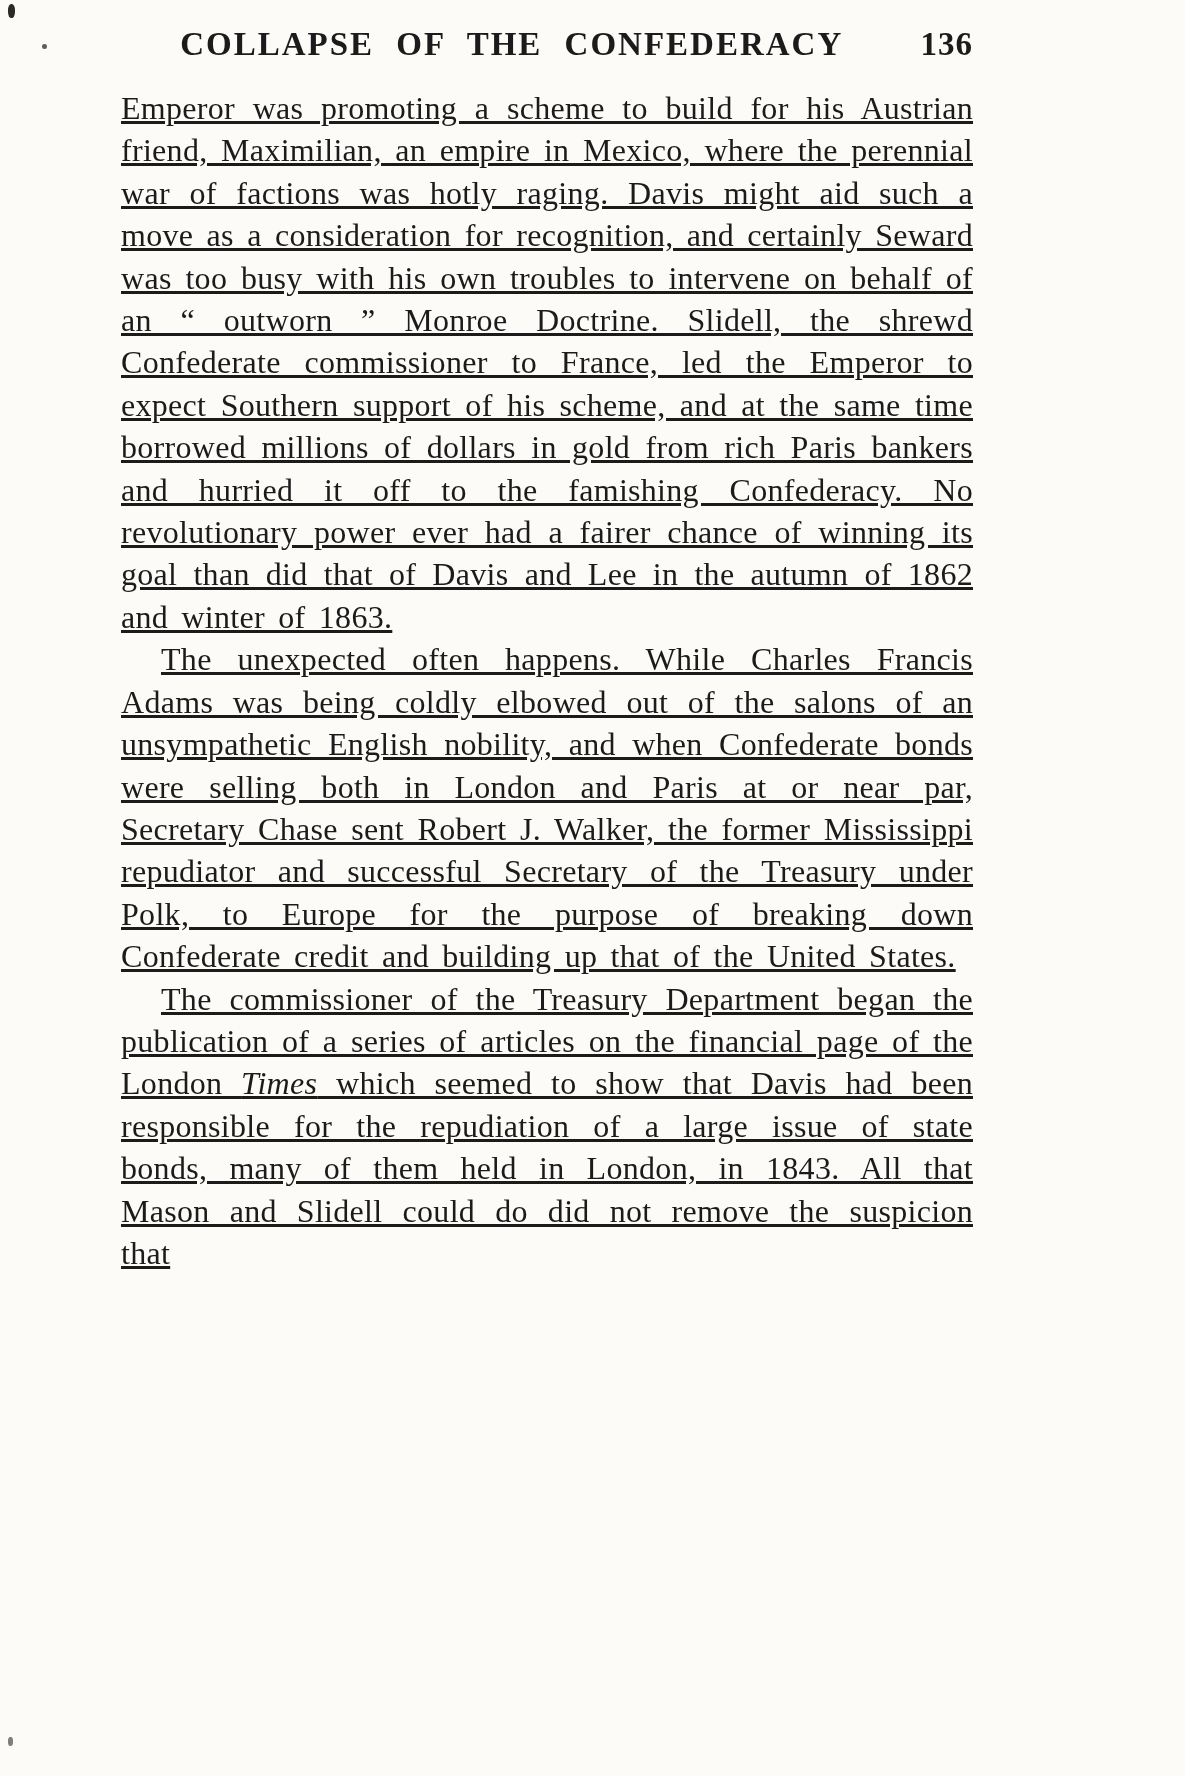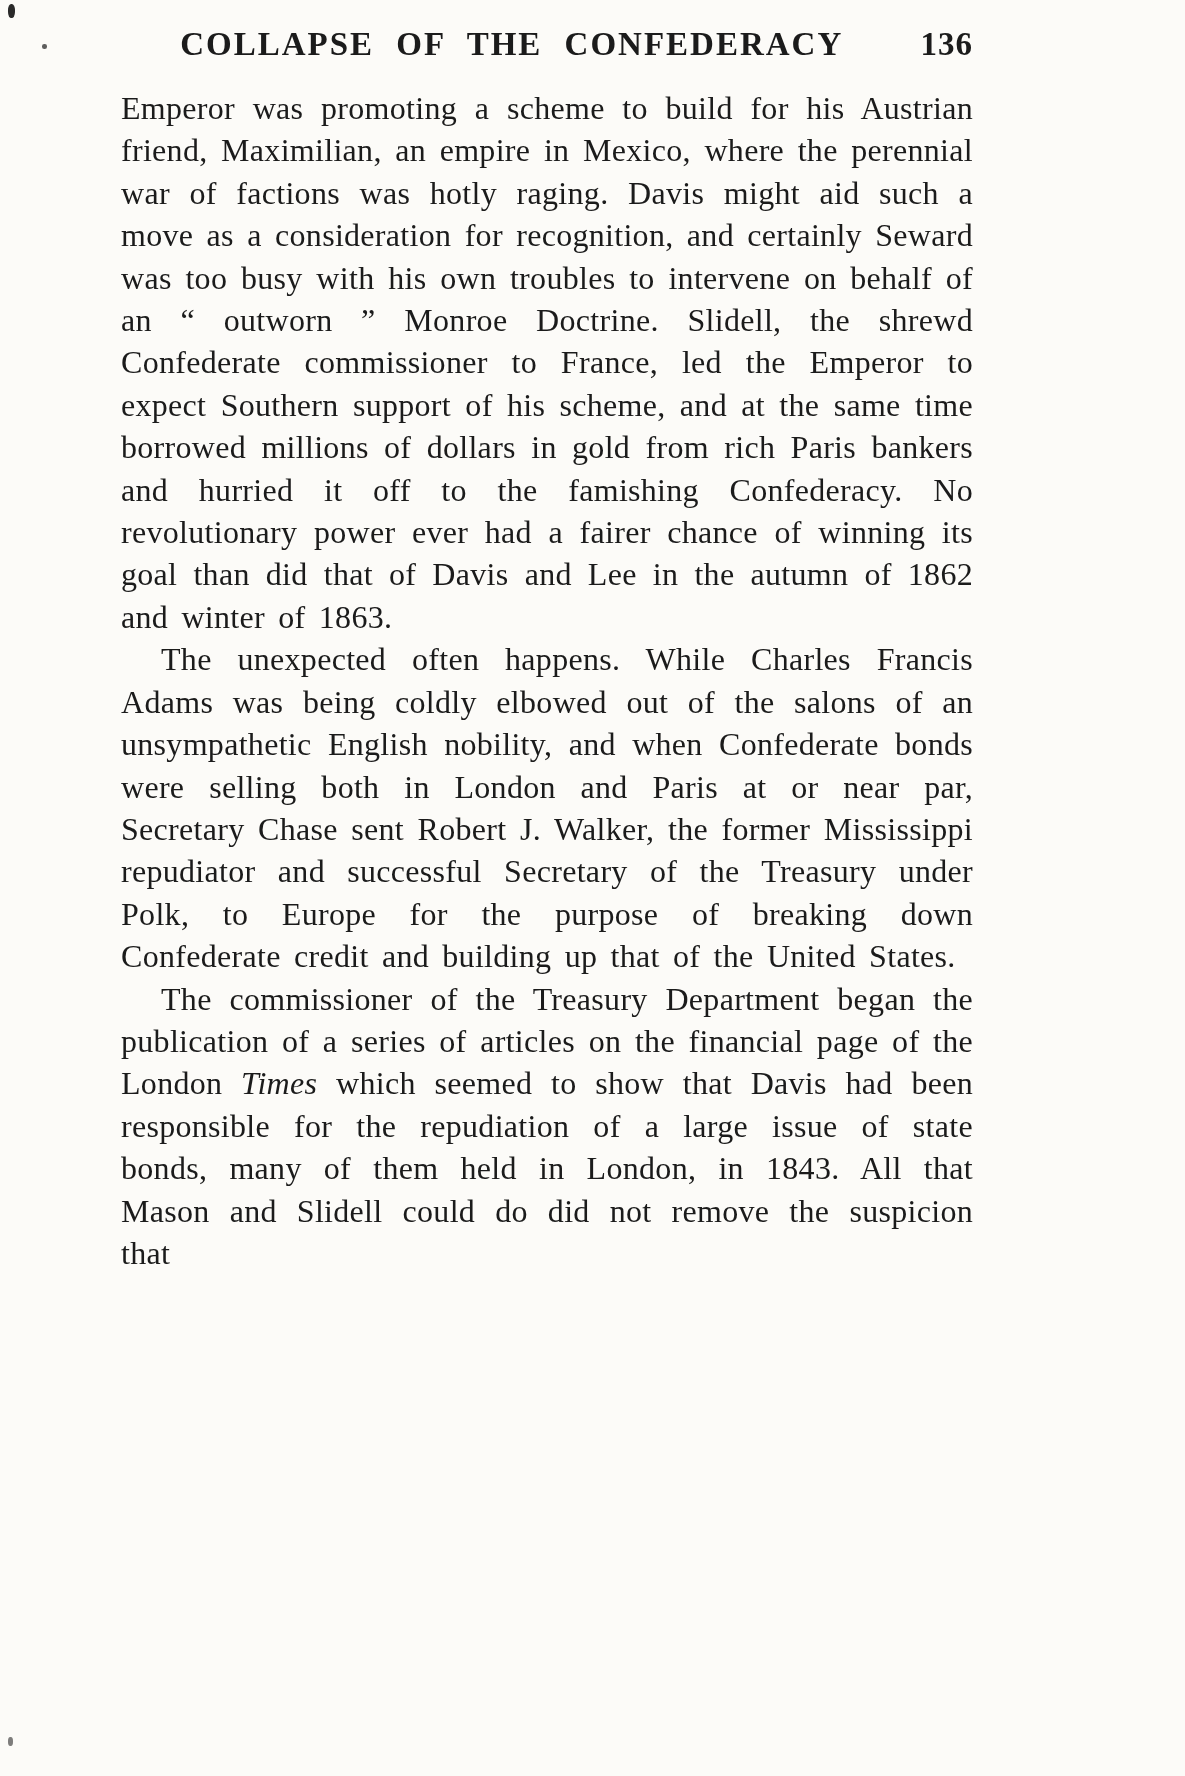--- a/index.html
+++ b/index.html
@@ -43,20 +43,21 @@
     padding-left: 18px;
   }
   .body-text {
     width: 852px;
     margin: 24px 0 0 113px;
     font-size: 32px;
     line-height: 42.4px;
     text-align: justify;
     letter-spacing: 0.3px;
     word-spacing: 5px;
+    text-decoration: underline;
   }
   .para {
     margin: 0;
     padding: 0;
   }
   .para.indent {
     text-indent: 40px;
   }
   .para i {
     font-style: italic;

